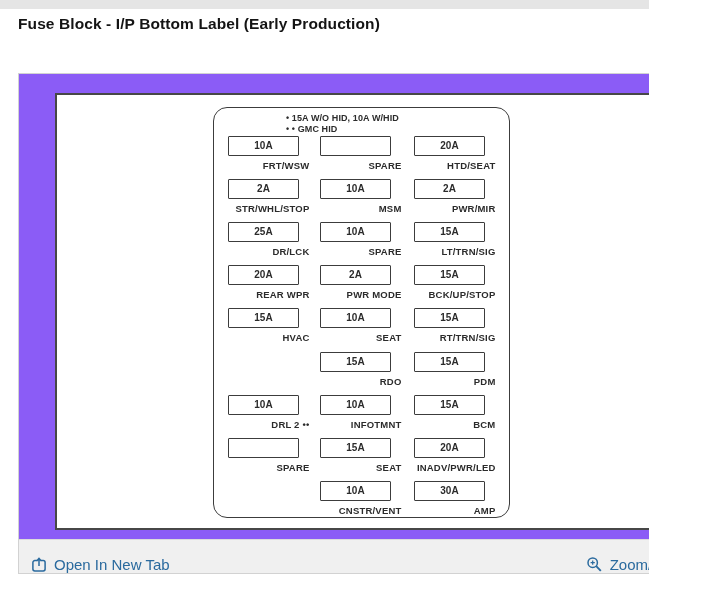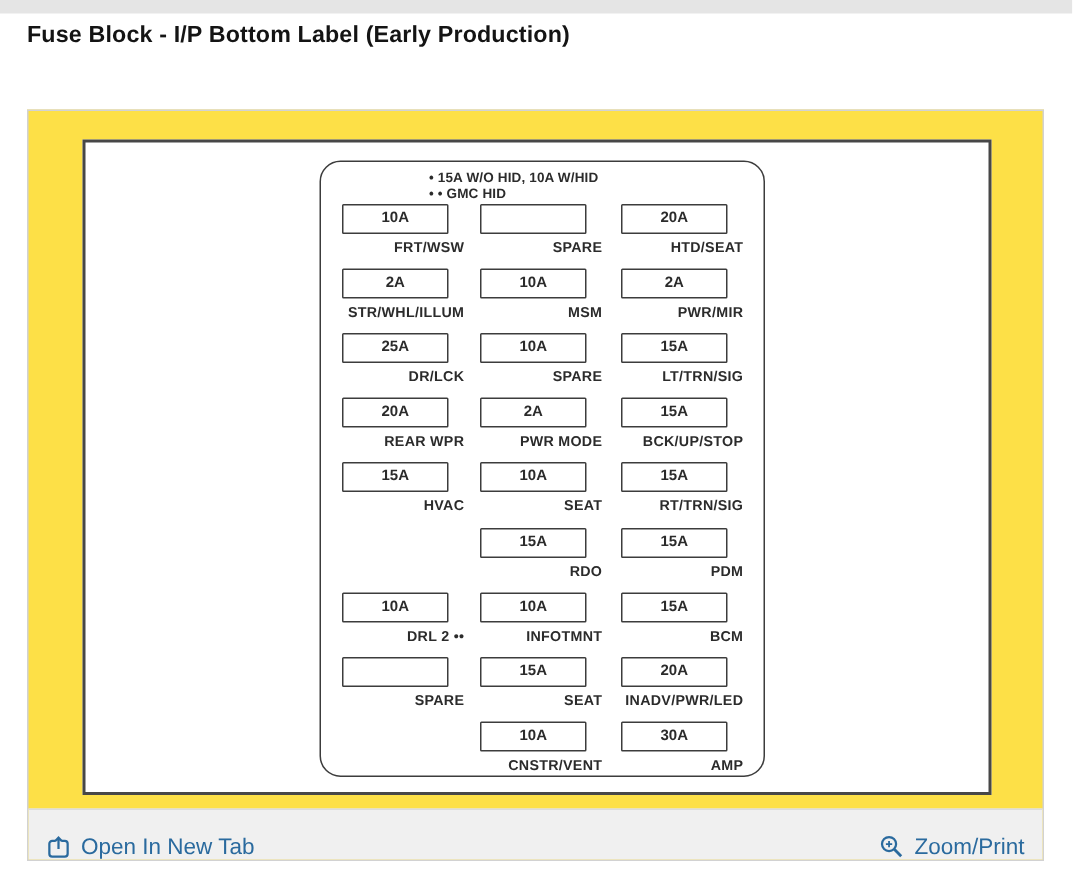--- a/index.html
+++ b/index.html
@@ -1,33 +1,33 @@
 <!DOCTYPE html>
 <html style="--link: #2a6a9e; --ink: #2b2b2b;"><head>
 <meta charset="utf-8">
 <style>
   :root { --link:#2a6a9e; --ink:#2b2b2b; }
   * { box-sizing: border-box; }
   html,body { margin:0; padding:0; background:#fff; }
   .screen {
-    position:relative; width:715px; height:590px; background:#fff;
+    position:relative; width:649px; height:590px; background:#fff;
     font-family:"Liberation Sans", sans-serif; overflow:hidden;padding-left:48px;
   }
   .top-strip {
     position:absolute; left:0; top:0; width:715px; height:9px;
     background:#e5e5e5;
   }
   .page-title {
     position:absolute; left:18px; top:13px; margin:0;
     font:bold 15.5px/22px "Liberation Sans", sans-serif;
     color:#141414; letter-spacing:.1px;
   }
   .panel {
     position:absolute; left:18px; top:73px; width:678px; height:501px;
-    border:1px solid #d2d2d2; background:#fde047;
+    border:1px solid #d2d2d2; background:#8b5cf6;
   }
   .image-frame {
     position:absolute; left:36px; top:19px; width:606px; height:437px;
     border:2px solid #474747; background:#fff;
   }
   .fuse-block {
     position:absolute; left:156px; top:12px; width:297px; height:411px;
     border:1.5px solid #3c3c3c; border-radius:14px; background:#fff;
   }
   .notes {
@@ -83,21 +83,21 @@
           <div class="fuse-cell" style="left: 106px; top: 28px;">
             <div class="fuse-box"></div>
             <div class="fuse-label">SPARE</div>
           </div>
           <div class="fuse-cell" style="left: 200px; top: 28px;">
             <div class="fuse-box">20A</div>
             <div class="fuse-label">HTD/SEAT</div>
           </div>
           <div class="fuse-cell" style="left: 14px; top: 71px;">
             <div class="fuse-box">2A</div>
-            <div class="fuse-label">STR/WHL/ILLUM</div>
+            <div class="fuse-label">STR/WHL/STOP</div>
           </div>
           <div class="fuse-cell" style="left: 106px; top: 71px;">
             <div class="fuse-box">10A</div>
             <div class="fuse-label">MSM</div>
           </div>
           <div class="fuse-cell" style="left: 200px; top: 71px;">
             <div class="fuse-box">2A</div>
             <div class="fuse-label">PWR/MIR</div>
           </div>
           <div class="fuse-cell" style="left: 14px; top: 114px;">

